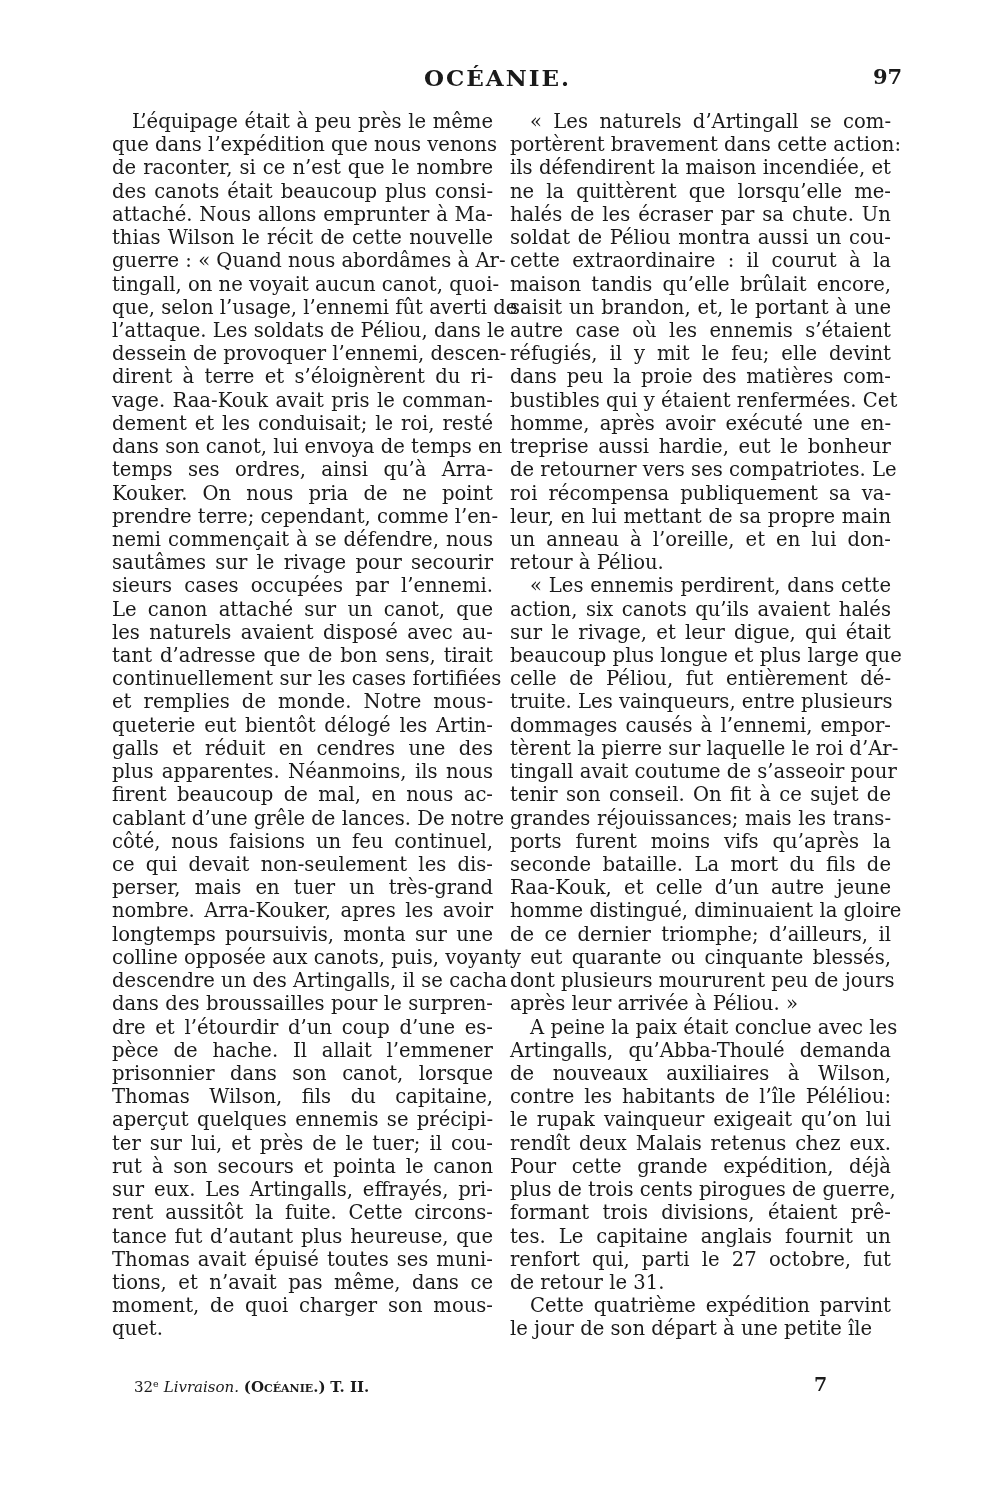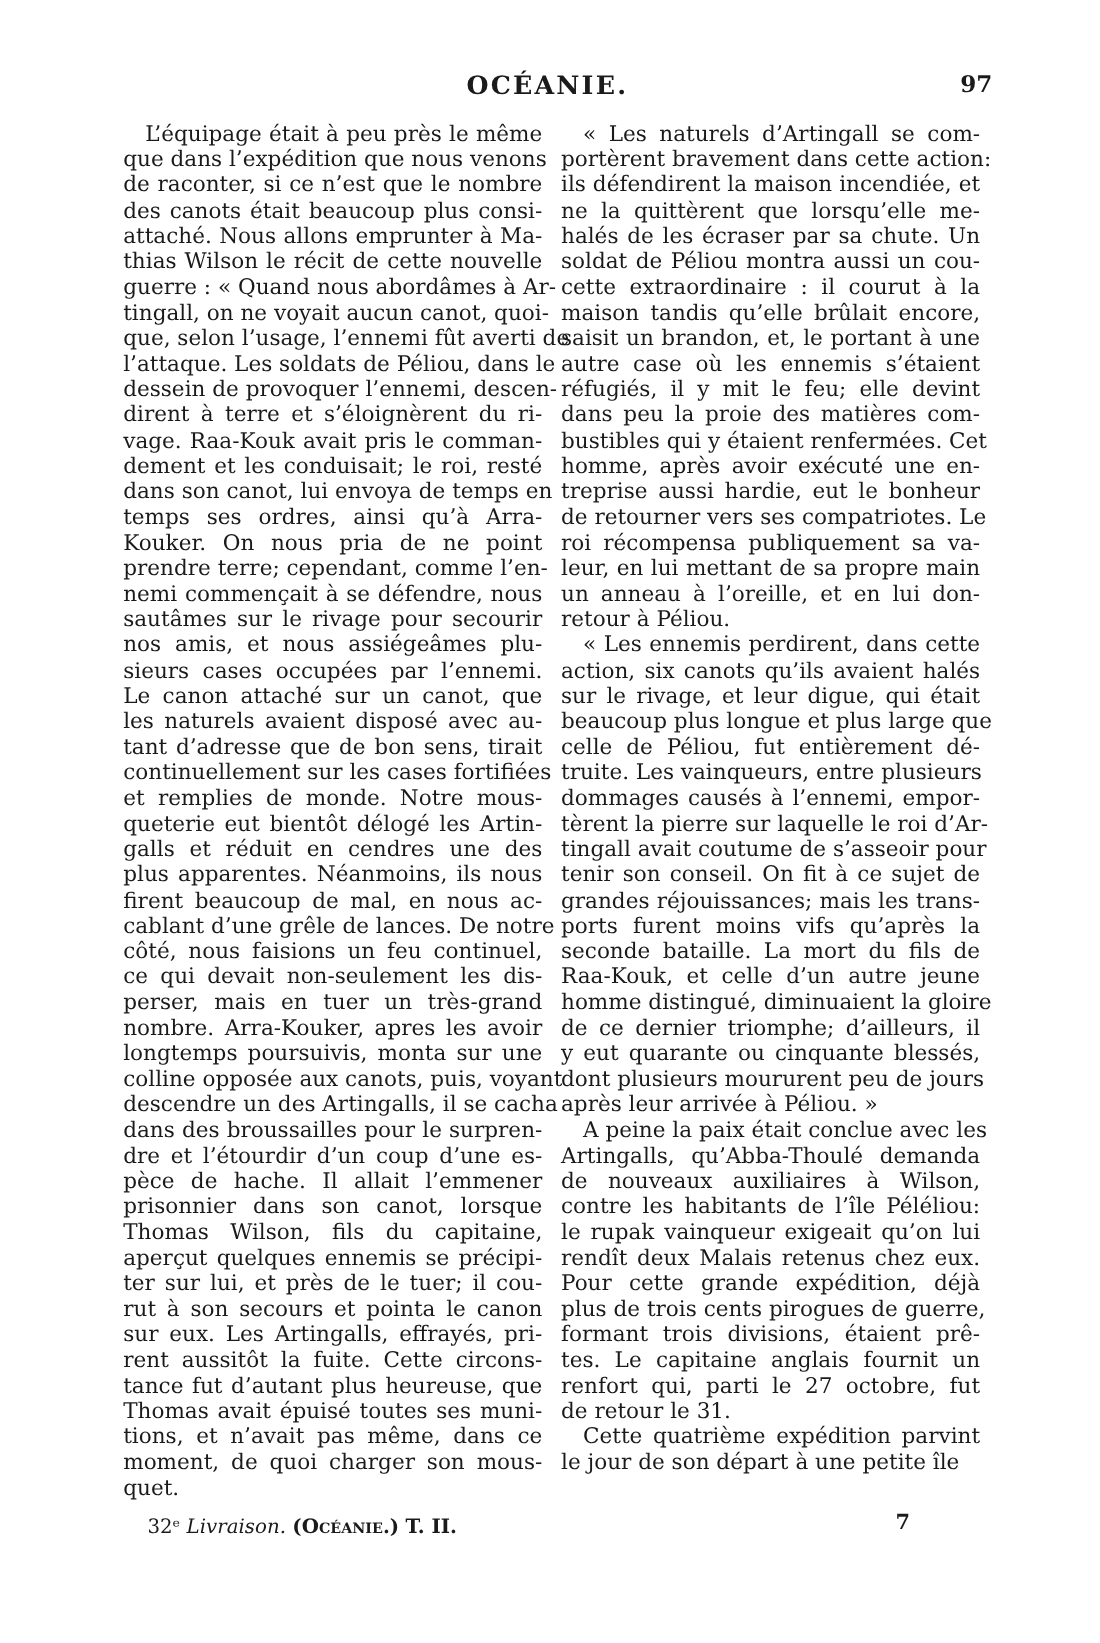--- a/index.html
+++ b/index.html
@@ -26,21 +26,21 @@
   .col-left { left: 101px; width: 381px; margin-left: 11px; }
   .col-right { left: 510px; width: 381px; }
   .line {
     display: block; white-space: nowrap; text-align: justify;
     text-align-last: justify; height: 23.22px;
   }
   .line.last { text-align-last: left; }
   .line.indent { padding-left: 20px; }
   .footer-left {
     position: absolute; top: 1378px; left: 134px;
-    font-size: 18px; white-space: nowrap;
+    font-size: 15px; white-space: nowrap;
   }
   .footer-left .italic { font-style: italic; }
   .footer-left .smallcaps { font-weight: bold; font-variant: small-caps; }
   .signature {
     position: absolute; top: 1373px; left: 814px;
     font-size: 19px; font-weight: bold;
   }
 </style>
 </head>
 <body>
@@ -64,21 +64,20 @@
     <span class="line">dessein de provoquer l’ennemi, descen-</span>
     <span class="line">dirent à terre et s’éloignèrent du ri-</span>
     <span class="line">vage. Raa-Kouk avait pris le comman-</span>
     <span class="line">dement et les conduisait; le roi, resté</span>
     <span class="line">dans son canot, lui envoya de temps en</span>
     <span class="line">temps ses ordres, ainsi qu’à Arra-</span>
     <span class="line">Kouker. On nous pria de ne point</span>
     <span class="line">prendre terre; cependant, comme l’en-</span>
     <span class="line">nemi commençait à se défendre, nous</span>
     <span class="line">sautâmes sur le rivage pour secourir</span>
-    <span class="line">nos amis, et nous assiégeâmes plu-</span>
     <span class="line">sieurs cases occupées par l’ennemi.</span>
     <span class="line">Le canon attaché sur un canot, que</span>
     <span class="line">les naturels avaient disposé avec au-</span>
     <span class="line">tant d’adresse que de bon sens, tirait</span>
     <span class="line">continuellement sur les cases fortifiées</span>
     <span class="line">et remplies de monde. Notre mous-</span>
     <span class="line">queterie eut bientôt délogé les Artin-</span>
     <span class="line">galls et réduit en cendres une des</span>
     <span class="line">plus apparentes. Néanmoins, ils nous</span>
     <span class="line">firent beaucoup de mal, en nous ac-</span>

